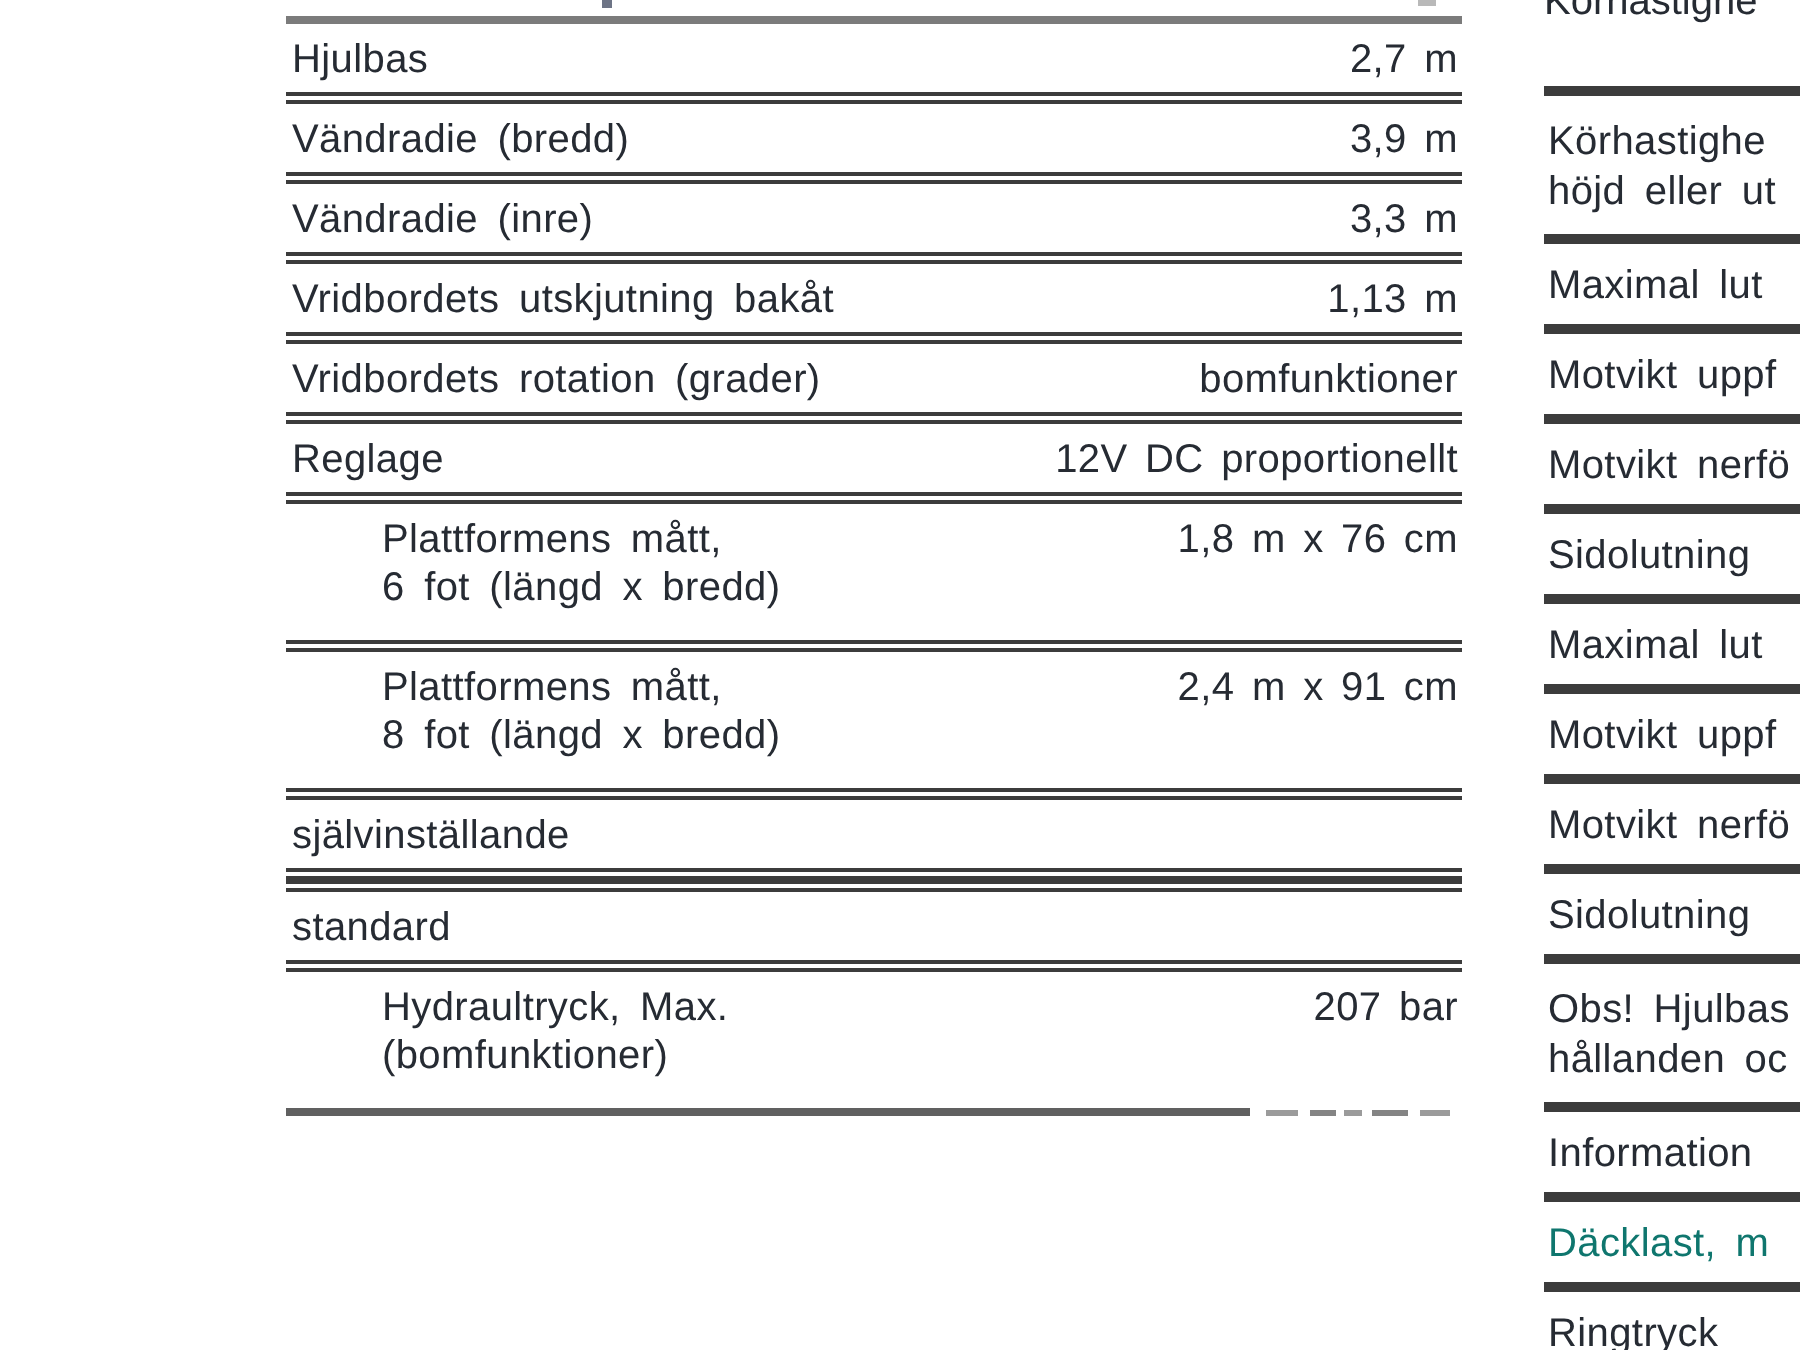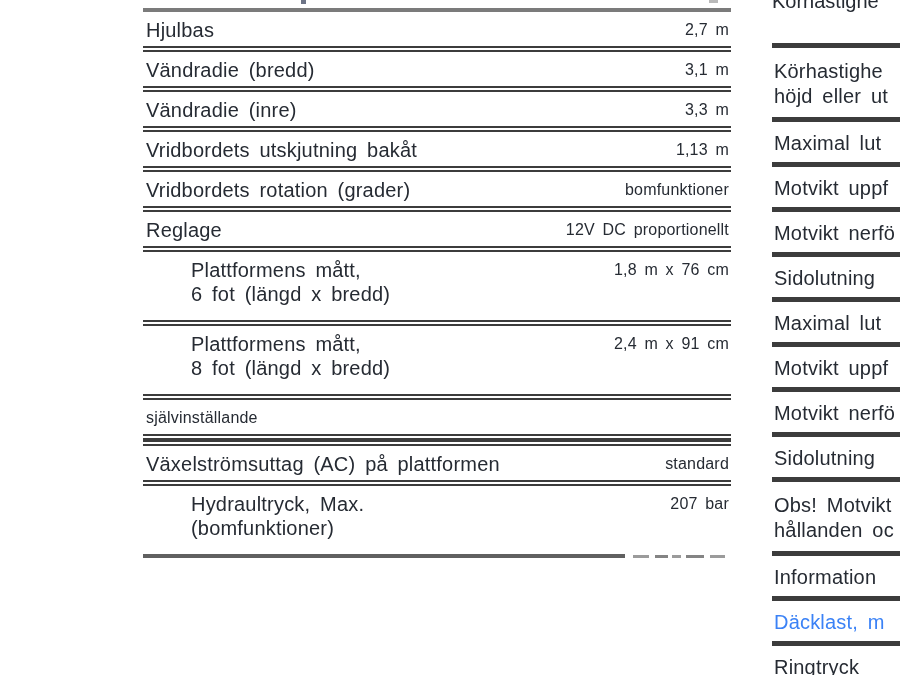--- a/index.html
+++ b/index.html
@@ -29,21 +29,21 @@
   .lrow {
     display: flex; justify-content: space-between; align-items: flex-start;
     padding: 6px 2px 4px 3px;
   }
   .lrow.tall { padding-bottom: 14px; margin-left: 45px; }
   .lbl {
     font-size: 20px; line-height: 24px; white-space: pre-line;
     word-spacing: 4px; letter-spacing: 0.2px;
   }
   .val {
-    font-size: 16px; line-height: 24px; 
+    font-size: 20px; line-height: 24px; 
     word-spacing: 3px; letter-spacing: 0.2px; white-space: nowrap;
   }
   .rule-bottom {
     position: relative; height: 5px; margin-top: 0;
   }
   .rule-bottom .solid {
     position: absolute; left: 0; top: 0; height: 4px; width: 482px; background: #606060;
   }
   .frag { position: absolute; top: 1px; height: 3px; background: #9b9b9b; }
 
@@ -58,21 +58,21 @@
   }
   .rrule { height: 5px; background: #3c3c3c; }
   .rrule.first { margin-top: 31px; }
   .rrow { padding: 11px 0 8px 2px; }
   .rrow .rlbl {
     font-size: 20px; line-height: 21px; white-space: pre-line;
     word-spacing: 4px; letter-spacing: 0.2px;
   }
   .rrow.two .rlbl { line-height: 25px; }
   .rrow.bold .rlbl { font-weight: 400; }
-  .rrow.faded .rlbl { color: #3b82f6; }
+  .rrow.faded .rlbl { color: #0f766e; }
 
   
   .top-frag { position: absolute; background: #6d7486; }
 </style>
 </head>
 <body>
 
 <div class="page">
 
   <div class="top-frag" style="left:301px; top:0; width:5px; height:4px;"></div>
@@ -82,21 +82,21 @@
     <div class="rule-top"></div>
 
     <div class="lrow">
       <span class="lbl">Hjulbas</span>
       <span class="val">2,7 m</span>
     </div>
     <div class="sep"></div>
 
     <div class="lrow">
       <span class="lbl">Vändradie (bredd)</span>
-      <span class="val">3,1 m</span>
+      <span class="val">3,9 m</span>
     </div>
     <div class="sep"></div>
 
     <div class="lrow">
       <span class="lbl">Vändradie (inre)</span>
       <span class="val">3,3 m</span>
     </div>
     <div class="sep"></div>
 
     <div class="lrow">
@@ -132,21 +132,20 @@
     <div class="sep"></div>
 
     <div class="lrow">
       <span class="val">självinställande</span>
     </div>
     <div class="sep"></div>
 
     <div class="sep"></div>
 
     <div class="lrow">
-      <span class="lbl">Växelströmsuttag (AC) på plattformen</span>
       <span class="val">standard</span>
     </div>
     <div class="sep"></div>
 
     <div class="lrow tall">
       <span class="lbl">Hydraultryck, Max.
 (bomfunktioner)</span>
       <span class="val">207 bar</span>
     </div>
 
@@ -208,21 +207,21 @@
       <span class="rlbl">Motvikt nerfö</span>
     </div>
     <div class="rrule"></div>
 
     <div class="rrow">
       <span class="rlbl">Sidolutning</span>
     </div>
     <div class="rrule"></div>
 
     <div class="rrow two">
-      <span class="rlbl">Obs! Motvikt
+      <span class="rlbl">Obs! Hjulbas
 hållanden oc</span>
     </div>
     <div class="rrule"></div>
 
     <div class="rrow bold">
       <span class="rlbl">Information</span>
     </div>
     <div class="rrule"></div>
 
     <div class="rrow faded">

